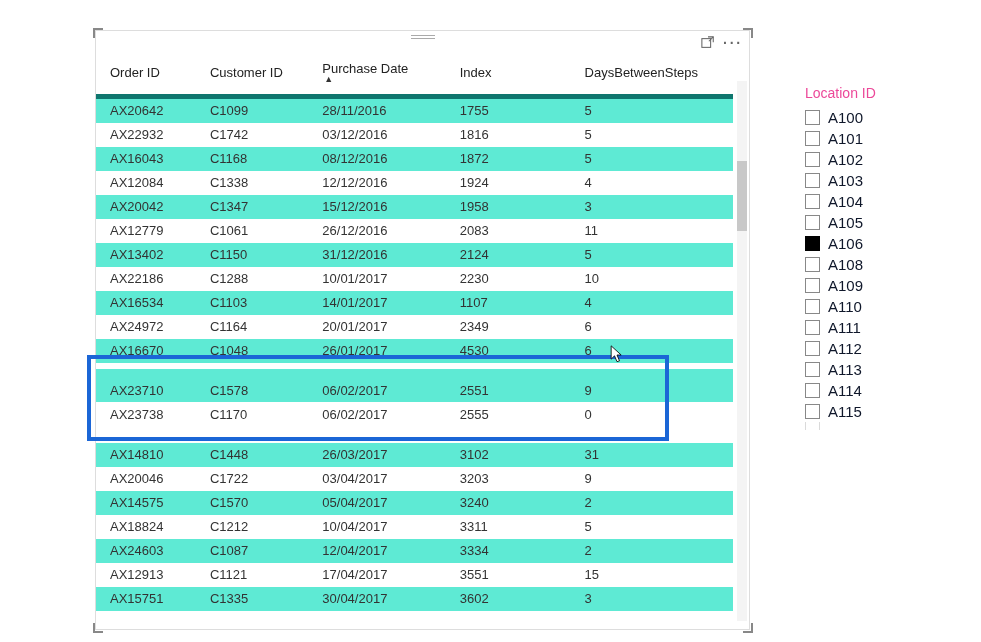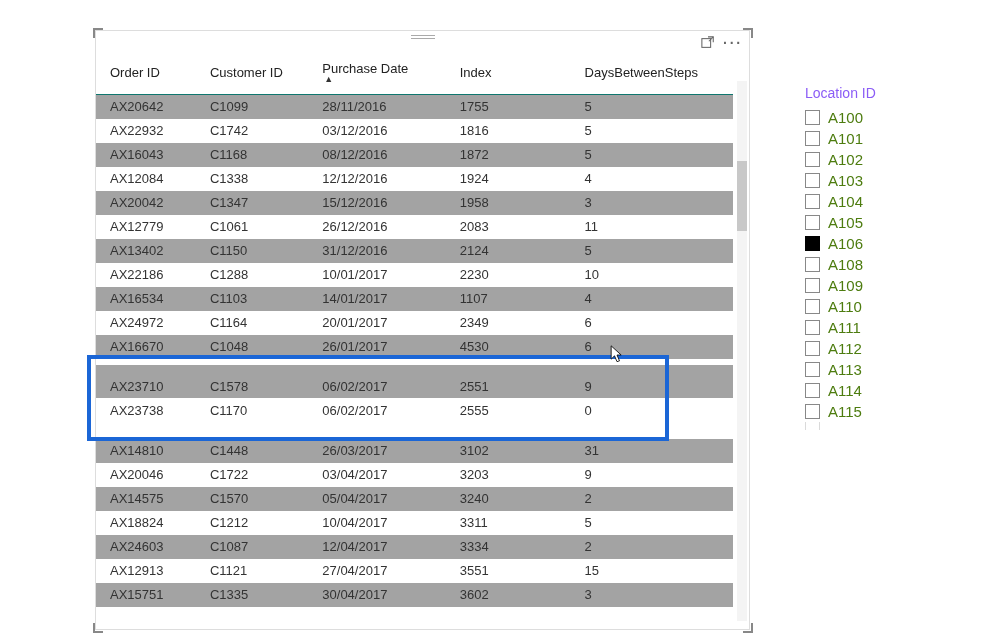--- a/index.html
+++ b/index.html
@@ -76,40 +76,40 @@
     table {
       width: 100%;
       border-collapse: collapse;
       table-layout: fixed;
     }
     th {
       text-align: left;
       font-weight: 400;
       color: #222;
       padding: 8px 8px 10px 14px;
-      border-bottom: 1px solid #0f766e;
+      border-bottom: 5px solid #0f766e;
       font-size: 13px;
       white-space: nowrap;
     }
     th.num, td.num { text-align: left; padding-right: 20px; }
     th .sort-ind {
       display: block;
       font-size: 9px;
       color: #333;
       margin-top: -2px;
       margin-left: 2px;
     }
     td {
       padding: 4px 8px 4px 14px;
       border-bottom: 1px solid transparent;
       font-size: 13px;
       color: #333;
       white-space: nowrap;
     }
-    tbody tr.alt td { background: #a3a3a3; }
+    tbody tr.alt td { background: #5eead4; }
     tbody tr.hidden-row td {
       height: 6px;
       padding: 0;
       overflow: hidden;
       font-size: 1px;
       color: transparent;
     }
     tbody tr.clip-top td {
       padding-top: 14px;
       position: relative;
@@ -148,30 +148,30 @@
     }
     
     .slicer {
       position: absolute;
       left: 805px;
       top: 85px;
       width: 160px;
     }
     .slicer-title {
       font-size: 14px;
-      color: #8b5cf6;
+      color: #ec4899;
       margin-bottom: 6px;
     }
     .slicer-item {
       display: flex;
       align-items: center;
       gap: 8px;
       padding: 2px 0;
       font-size: 15px;
-      color: #4d7c0f;
+      color: #0f172a;
     }
     .chk {
       width: 15px; height: 15px;
       border: 1px solid #888;
       background: #fff;
       flex-shrink: 0;
     }
     .chk.sel { background: #000; border-color: #000; }
     .slicer-item.cut {
       height: 8px;
@@ -358,21 +358,21 @@
           <tr class="alt">
             <td>AX24603</td>
             <td>C1087</td>
             <td>12/04/2017</td>
             <td class="num">3334</td>
             <td class="num">2</td>
           </tr>
           <tr class="">
             <td>AX12913</td>
             <td>C1121</td>
-            <td>27/04/2017</td>
+            <td>17/04/2017</td>
             <td class="num">3551</td>
             <td class="num">15</td>
           </tr>
           <tr class="alt">
             <td>AX15751</td>
             <td>C1335</td>
             <td>30/04/2017</td>
             <td class="num">3602</td>
             <td class="num">3</td>
           </tr>

